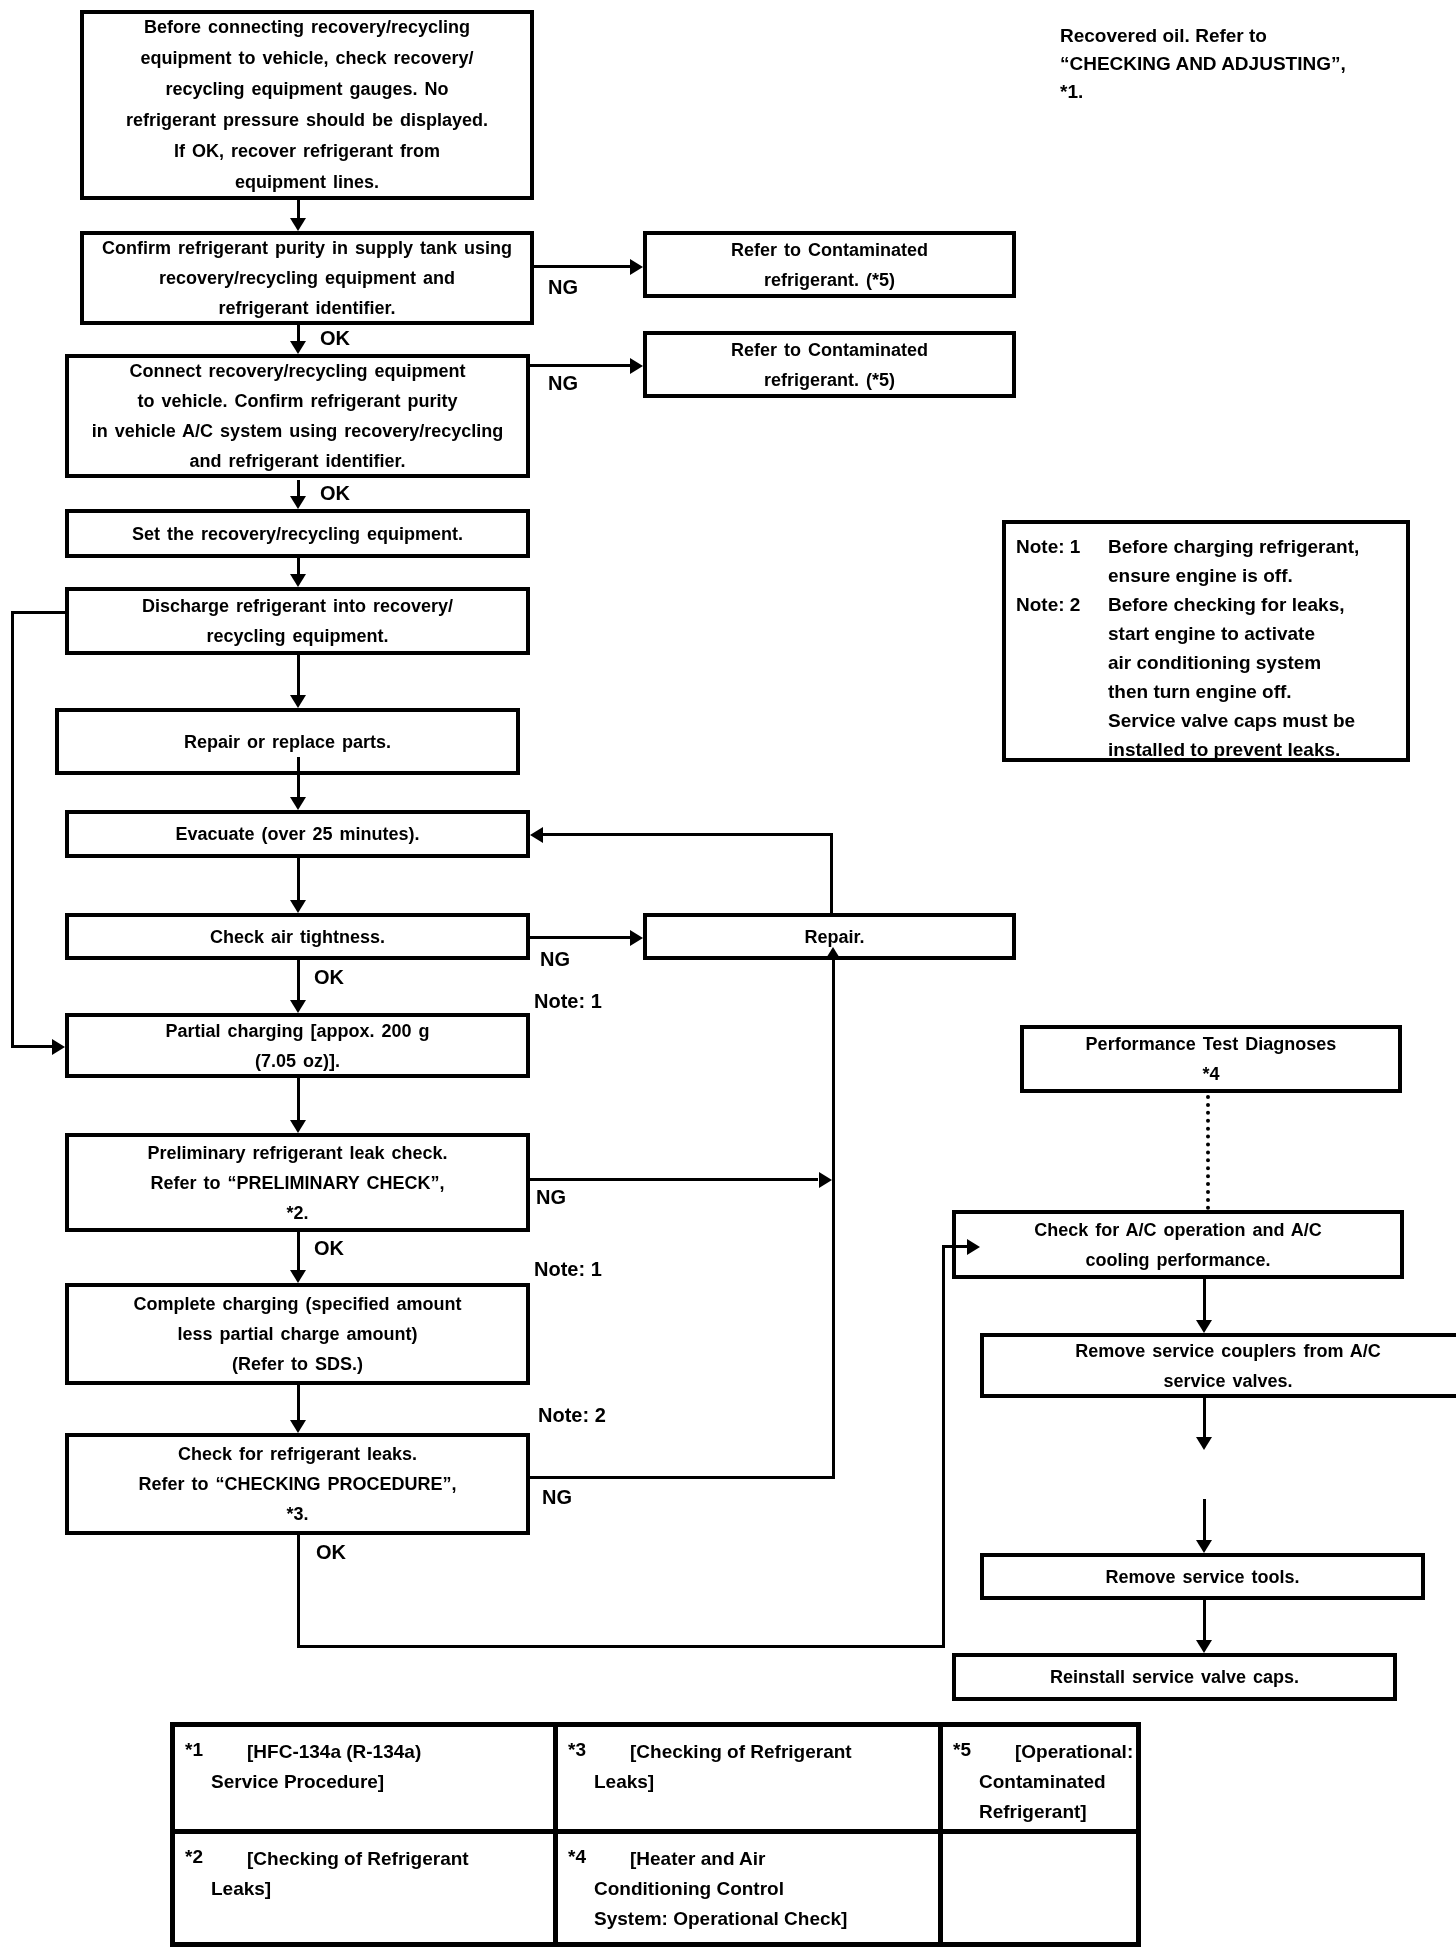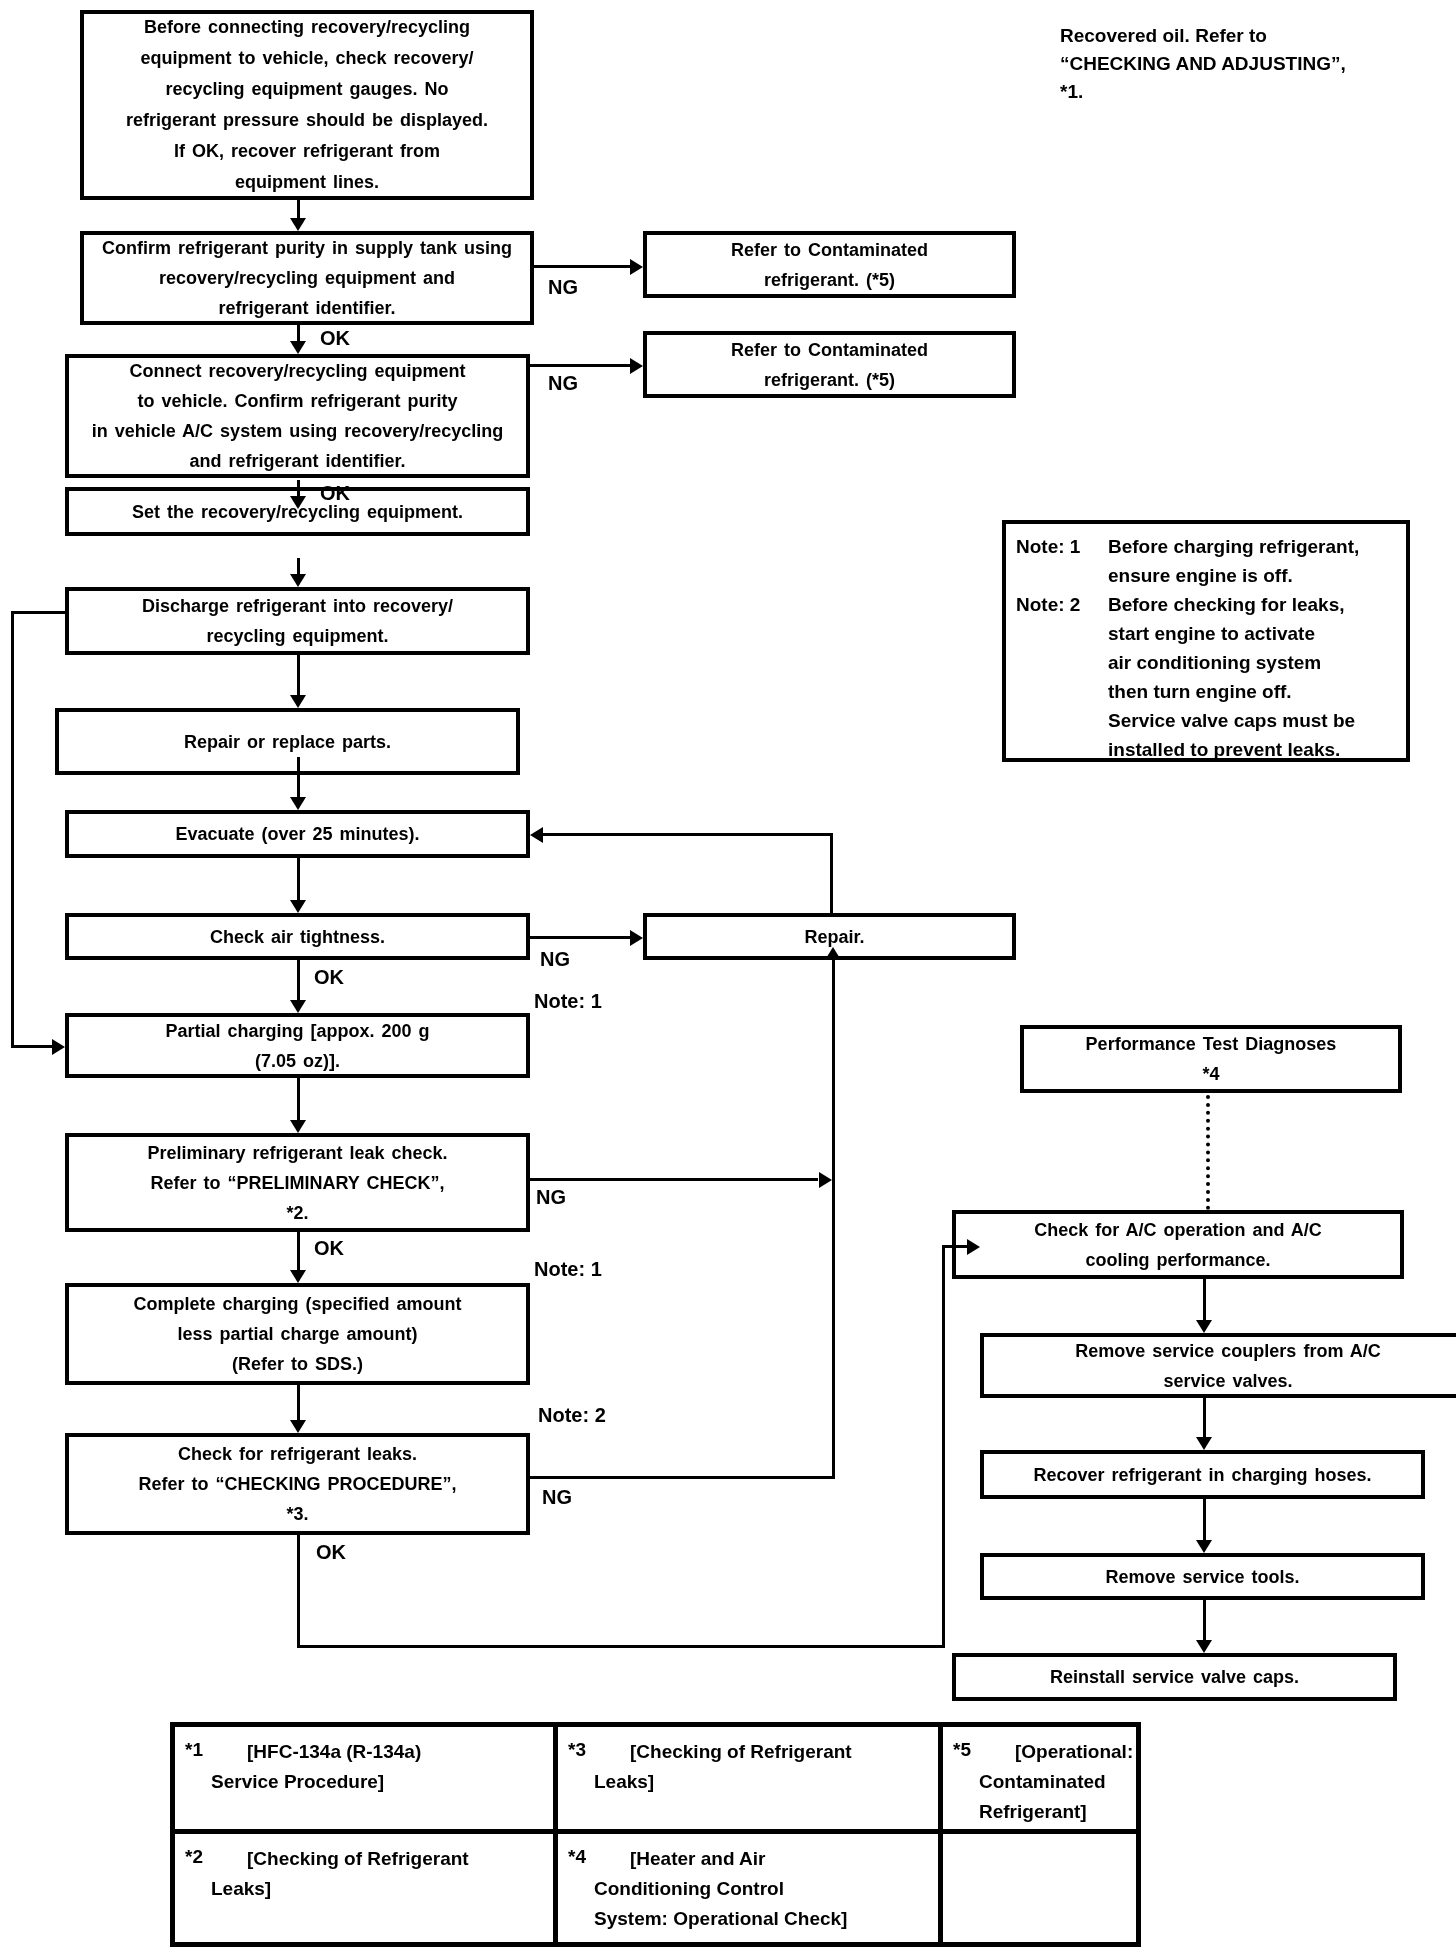--- a/index.html
+++ b/index.html
@@ -49,21 +49,21 @@
 refrigerant pressure should be displayed.
 If OK, recover refrigerant from
 equipment lines.</div>
   <div class="box" style="left:80px;top:231px;width:454px;height:94px;">Confirm refrigerant purity in supply tank using
 recovery/recycling equipment and
 refrigerant identifier.</div>
   <div class="box" style="left:65px;top:354px;width:465px;height:124px;">Connect recovery/recycling equipment
 to vehicle. Confirm refrigerant purity
 in vehicle A/C system using recovery/recycling
 and refrigerant identifier.</div>
-  <div class="box" style="left:65px;top:487px;width:465px;height:49px;">Set the recovery/recycling equipment.</div>
+  <div class="box" style="left:65px;top:509px;width:465px;height:49px;">Set the recovery/recycling equipment.</div>
   <div class="box" style="left:65px;top:587px;width:465px;height:68px;">Discharge refrigerant into recovery/
 recycling equipment.</div>
   <div class="box" style="left:55px;top:708px;width:465px;height:67px;">Repair or replace parts.</div>
   <div class="box" style="left:65px;top:810px;width:465px;height:48px;">Evacuate (over 25 minutes).</div>
   <div class="box" style="left:65px;top:913px;width:465px;height:47px;">Check air tightness.</div>
   <div class="box" style="left:65px;top:1013px;width:465px;height:65px;">Partial charging [appox. 200 g
 (7.05 oz)].</div>
   <div class="box" style="left:65px;top:1133px;width:465px;height:99px;">Preliminary refrigerant leak check.
 Refer to “PRELIMINARY CHECK”,
 *2.</div>
@@ -96,21 +96,20 @@
 installed to prevent leaks.</span>
     </div>
   </div>
 
   <div class="box" style="left:1020px;top:1025px;width:382px;height:68px;">Performance Test Diagnoses
 *4</div>
   <div class="box" style="left:952px;top:1210px;width:452px;height:69px;">Check for A/C operation and A/C
 cooling performance.</div>
   <div class="box" style="left:980px;top:1333px;width:496px;height:65px;">Remove service couplers from A/C
 service valves.</div>
-  <div class="box" style="left:980px;top:1450px;width:445px;height:49px;">Recover refrigerant in charging hoses.</div>
   <div class="box" style="left:980px;top:1553px;width:445px;height:47px;">Remove service tools.</div>
   <div class="box" style="left:952px;top:1653px;width:445px;height:48px;">Reinstall service valve caps.</div>
 
   <div class="vl" style="left:297px;top:200px;width:3px;height:20px;"></div>
   <div class="tri tri-d" style="left:290px;top:218px;"></div>
   <div class="vl" style="left:297px;top:325px;width:3px;height:18px;"></div>
   <div class="tri tri-d" style="left:290px;top:341px;"></div>
   <div class="vl" style="left:297px;top:480px;width:3px;height:18px;"></div>
   <div class="tri tri-d" style="left:290px;top:496px;"></div>
   <div class="vl" style="left:297px;top:558px;width:3px;height:18px;"></div>

